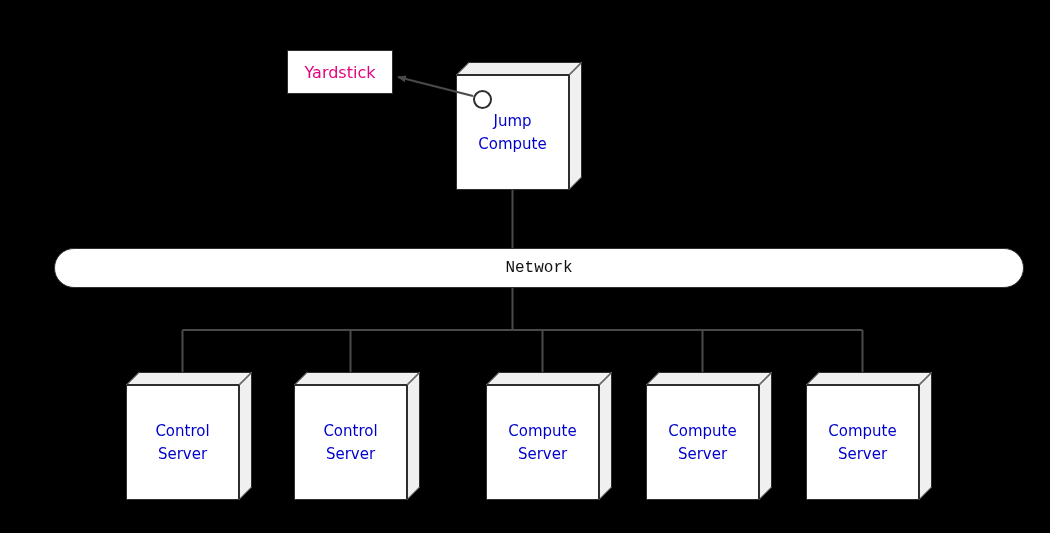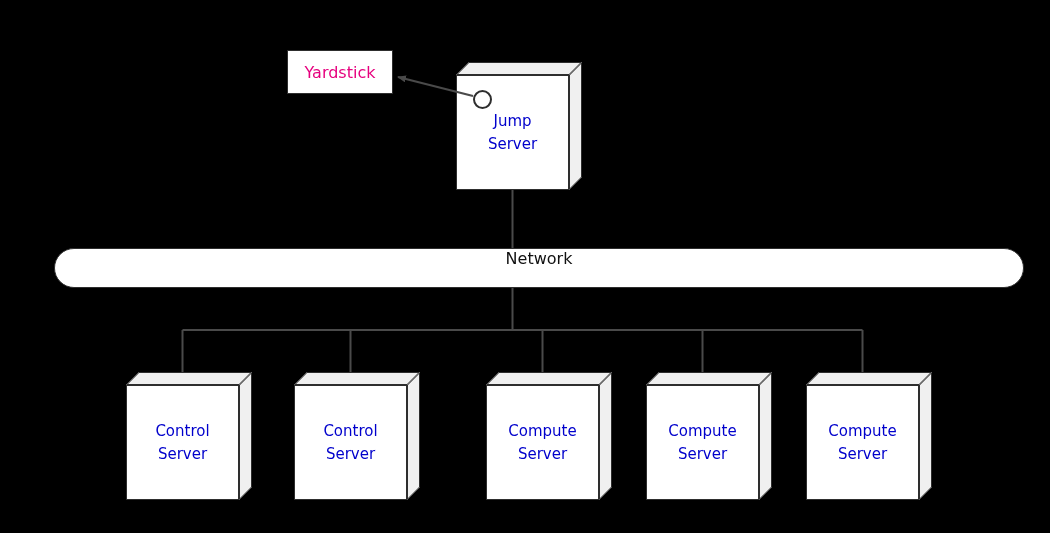--- a/index.html
+++ b/index.html
@@ -29,22 +29,22 @@
     transform:skewY(-45deg);transform-origin:0 0;
   }
   .node-label{
     color:#0000cc;font-size:15px;line-height:1.5;width:86px;
   }
 
   
   .network{
     position:absolute;left:48px;top:248px;width:970px;height:40px;
     box-sizing:border-box;background:#fff;border:1.6px solid #2e2e2e;
-    border-radius:20px;display:flex;align-items:flex-start;justify-content:center;
-    z-index:1;color:#111;font-size:16px;
+    border-radius:20px;display:flex;align-items:center;justify-content:center;
+    z-index:1;color:#111;font-size:16px;font-family:Liberation Mono, monospace;
   }
 
   
   .yardstick{
     position:absolute;left:281px;top:50px;width:106px;height:44px;
     box-sizing:border-box;background:#fff;border:1.5px solid #2e2e2e;
     display:flex;align-items:center;justify-content:center;
     z-index:2;color:#e6007e;font-size:16px;
   }
 
@@ -72,21 +72,21 @@
   </svg>
 
   <div class="yardstick">
     <span>Yardstick</span>
   </div>
 
   <div class="box3d" style="left:450px;top:62px;">
     <div class="face top"></div>
     <div class="face side"></div>
     <div class="face front">
-      <span class="node-label">Jump Server</span>
+      <span class="node-label">Jump Compute</span>
     </div>
   </div>
 
   <div class="port"></div>
 
   <svg class="layer over" viewBox="0 0 1050 533">
     <defs>
       <marker id="ah" markerWidth="9" markerHeight="8" refX="8" refY="3.5" orient="auto" markerUnits="userSpaceOnUse">
         <path d="M0,0 L9,3.5 L0,7 Z" fill="#4a4a4a"></path>
       </marker>

